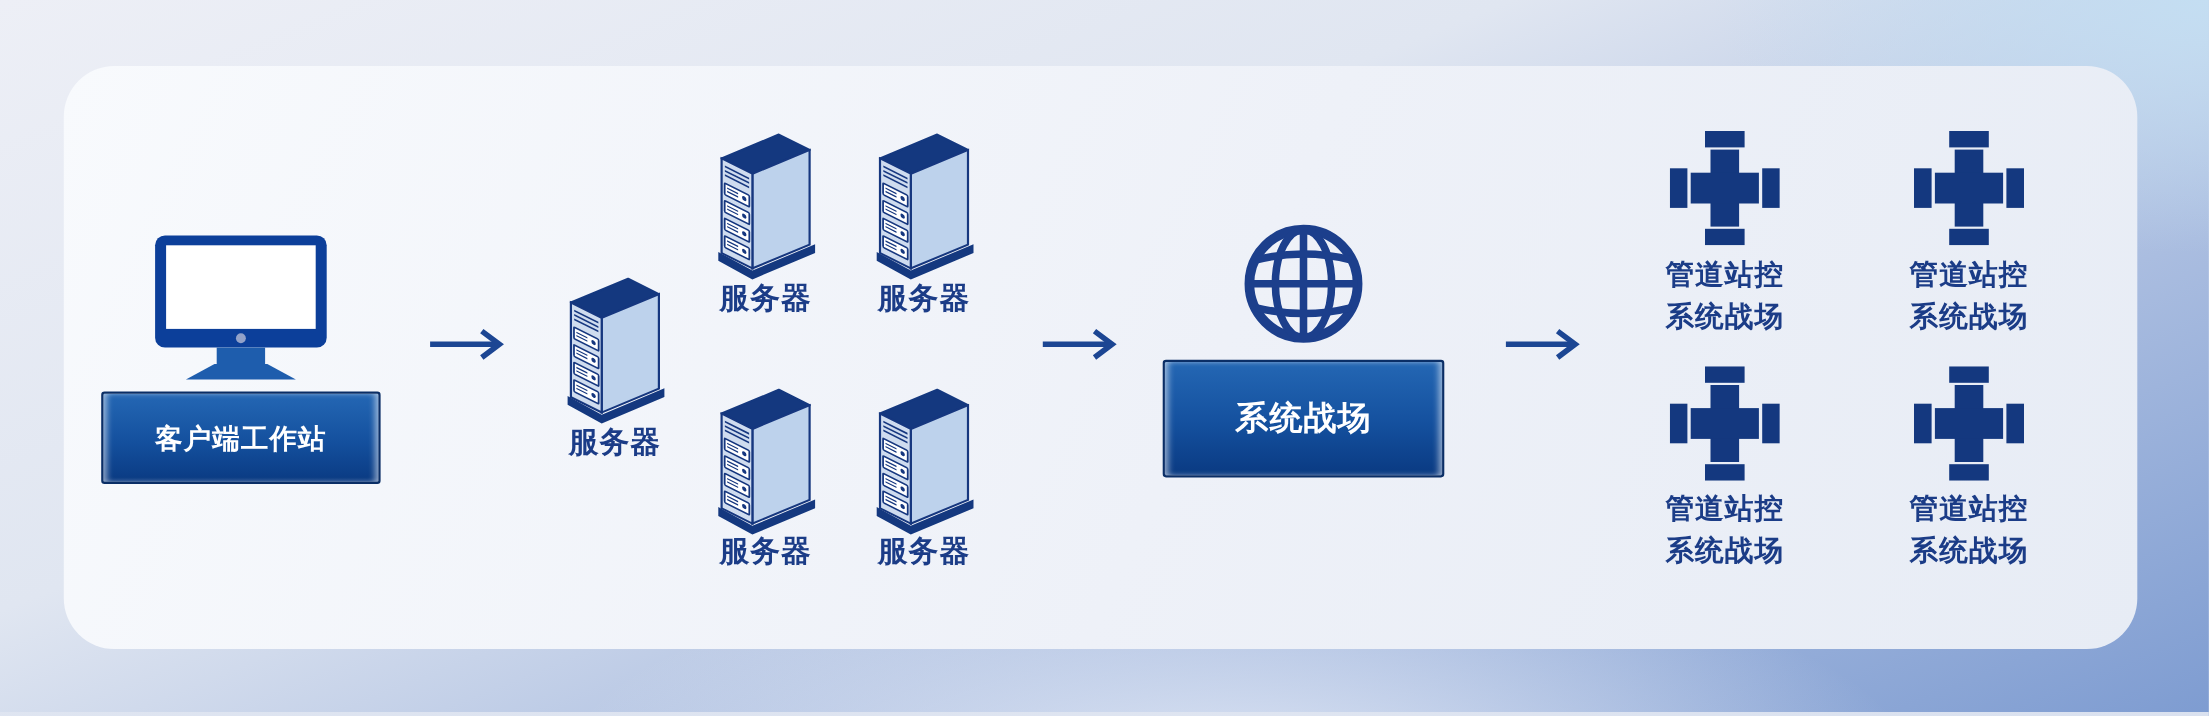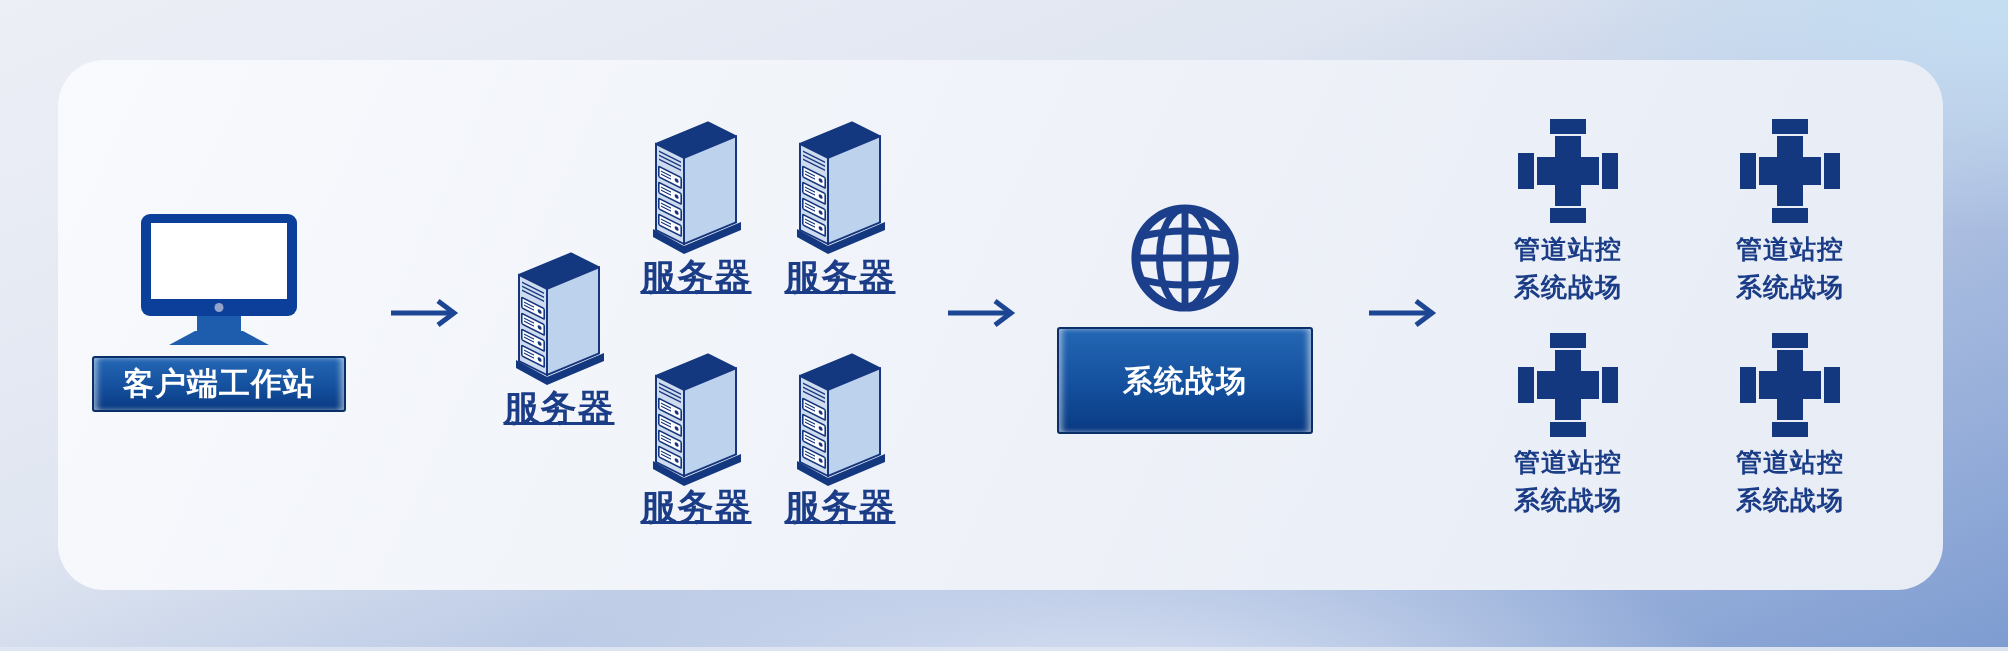--- a/index.html
+++ b/index.html
@@ -20,32 +20,32 @@
   .card{
     position:absolute;left:58px;top:60px;width:1885px;height:530px;
     border-radius:46px;
     background:linear-gradient(115deg,#f8fafd 0%,#eef1f8 55%,#e7ecf5 100%);
   }
   .abs{position:absolute;}
   .node-label{
     color:#1b3c87;font-weight:bold;text-align:center;
     letter-spacing:1px;white-space:nowrap;
   }
-  .server-label{font-size:36px;width:130px;text-decoration:underline;}
+  .server-label{font-size:27px;width:130px;}
   .station-label{font-size:26px;line-height:38px;width:170px;}
   .badge{
     display:flex;flex-direction:column;align-items:center;justify-content:center;
     background:linear-gradient(#2467b4 0%, #14509e 55%, #0a3a82 100%);
     border:2px solid #0a2e66;border-radius:3px;
     box-shadow:inset 5px 0 6px -2px rgba(255,255,255,.55),
                inset -5px 0 6px -2px rgba(255,255,255,.55);
     color:#ffffff;font-weight:bold;text-align:center;letter-spacing:1px;
     box-sizing:border-box;
   }
-  .badge-client{left:92px;top:356px;width:254px;height:56px;font-size:31px;}
+  .badge-client{left:92px;top:356px;width:254px;height:84px;font-size:25px;}
   .badge-net{left:1057px;top:327px;width:256px;height:107px;font-size:30px;line-height:38px;}
   svg{display:block;}
 </style>
 </head>
 <body>
 
 <div class="stage">
   <div class="card"></div>
 
   <div class="abs" style="left:140px;top:213px;width:158px;height:134px;">

